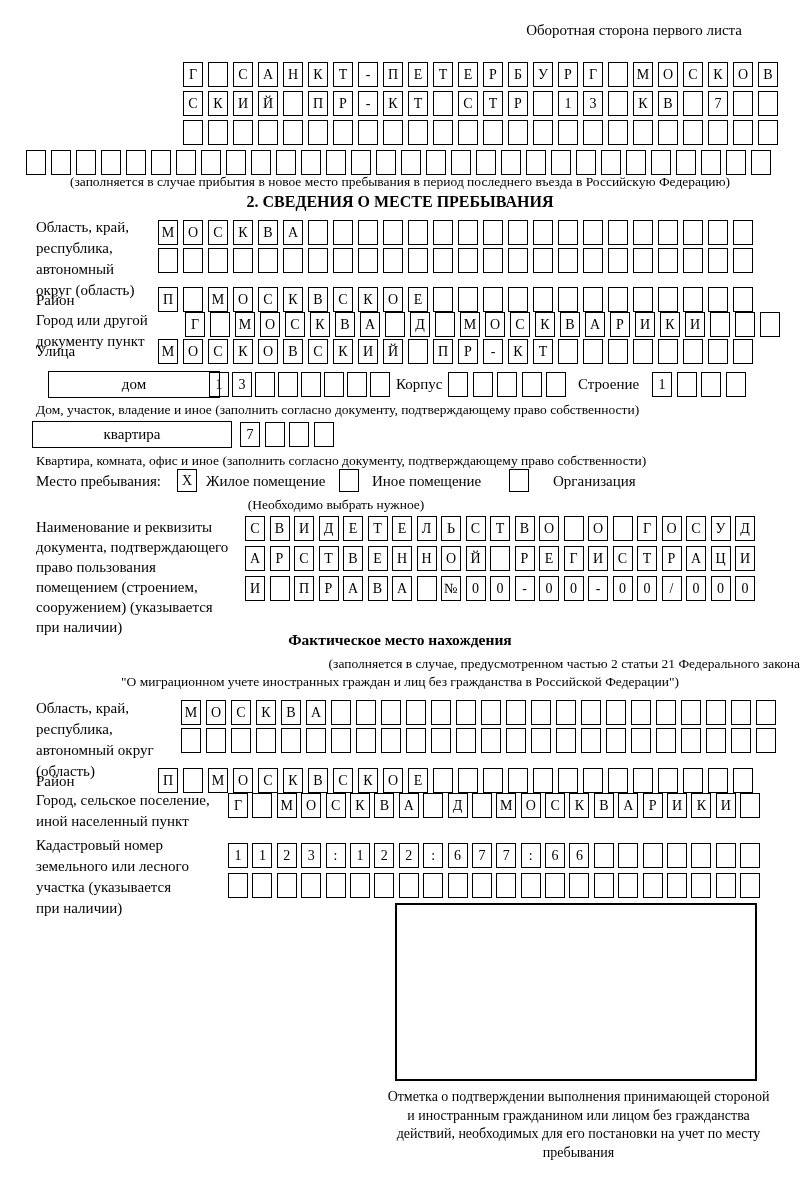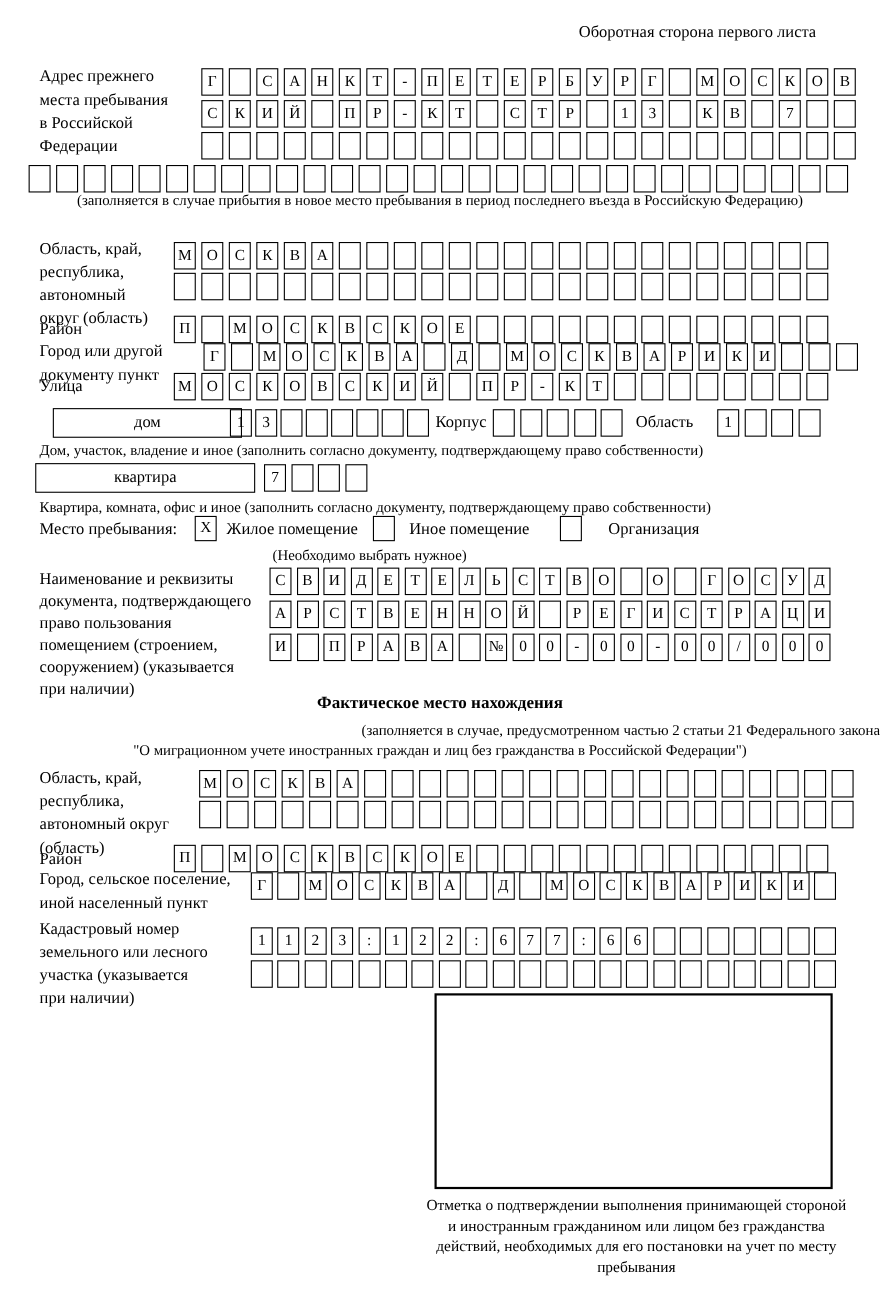--- a/index.html
+++ b/index.html
@@ -22,24 +22,20 @@
   .stampbox{border:2px solid #000;box-sizing:border-box;}
   .cap{font-size:14px;line-height:18.5px;text-align:center;}
 </style>
 </head>
 <body>
 
 <div class="page">
 
   <div class="abs lbl" style="top:20px;right:58px;">Оборотная сторона первого листа</div>
 
-  <div class="abs lbl pre" style="left:36px;top:60px;width:135px;">Адрес прежнего
-места пребывания
-в Российской
-Федерации</div>
   <div class="abs boxes g5" style="left:183px;top:62px;">
       <span class="cell">Г</span>
       <span class="cell"></span>
       <span class="cell">С</span>
       <span class="cell">А</span>
       <span class="cell">Н</span>
       <span class="cell">К</span>
       <span class="cell">Т</span>
       <span class="cell">-</span>
       <span class="cell">П</span>
@@ -138,20 +134,21 @@
       <span class="cell"></span>
       <span class="cell"></span>
       <span class="cell"></span>
       <span class="cell"></span>
       <span class="cell"></span>
       <span class="cell"></span>
       <span class="cell"></span>
     </div>
   <div class="abs center small" style="top:173px;">(заполняется в случае прибытия в новое место пребывания в период последнего въезда в Российскую Федерацию)</div>
 
+  <div class="abs center bold" style="top:193px;font-size:16px;">2. СВЕДЕНИЯ О МЕСТЕ ПРЕБЫВАНИЯ</div>
 
   <div class="abs lbl pre" style="left:36px;top:217px;width:125px;">Область, край,
 республика,
 автономный
 округ (область)</div>
   <div class="abs boxes g5" style="left:158px;top:220px;">
       <span class="cell">М</span>
       <span class="cell">О</span>
       <span class="cell">С</span>
       <span class="cell">К</span>
@@ -300,21 +297,21 @@
       <span class="cell"></span>
     </div>
   <div class="abs lbl" style="left:396px;top:374px;">Корпус</div>
   <div class="abs boxes g45" style="left:448px;top:372px;">
       <span class="cell"></span>
       <span class="cell"></span>
       <span class="cell"></span>
       <span class="cell"></span>
       <span class="cell"></span>
     </div>
-  <div class="abs lbl" style="left:578px;top:374px;">Область</div>
+  <div class="abs lbl" style="left:578px;top:374px;">Строение</div>
   <div class="abs boxes g45" style="left:652px;top:372px;">
       <span class="cell">1</span>
       <span class="cell"></span>
       <span class="cell"></span>
       <span class="cell"></span>
     </div>
   <div class="abs small" style="left:36px;top:401px;">Дом, участок, владение и иное (заполнить согласно документу, подтверждающему право собственности)</div>
 
   <div class="abs widebox" style="left:32px;top:421px;width:200px;">квартира</div>
   <div class="abs boxes g45" style="left:240px;top:422px;">

